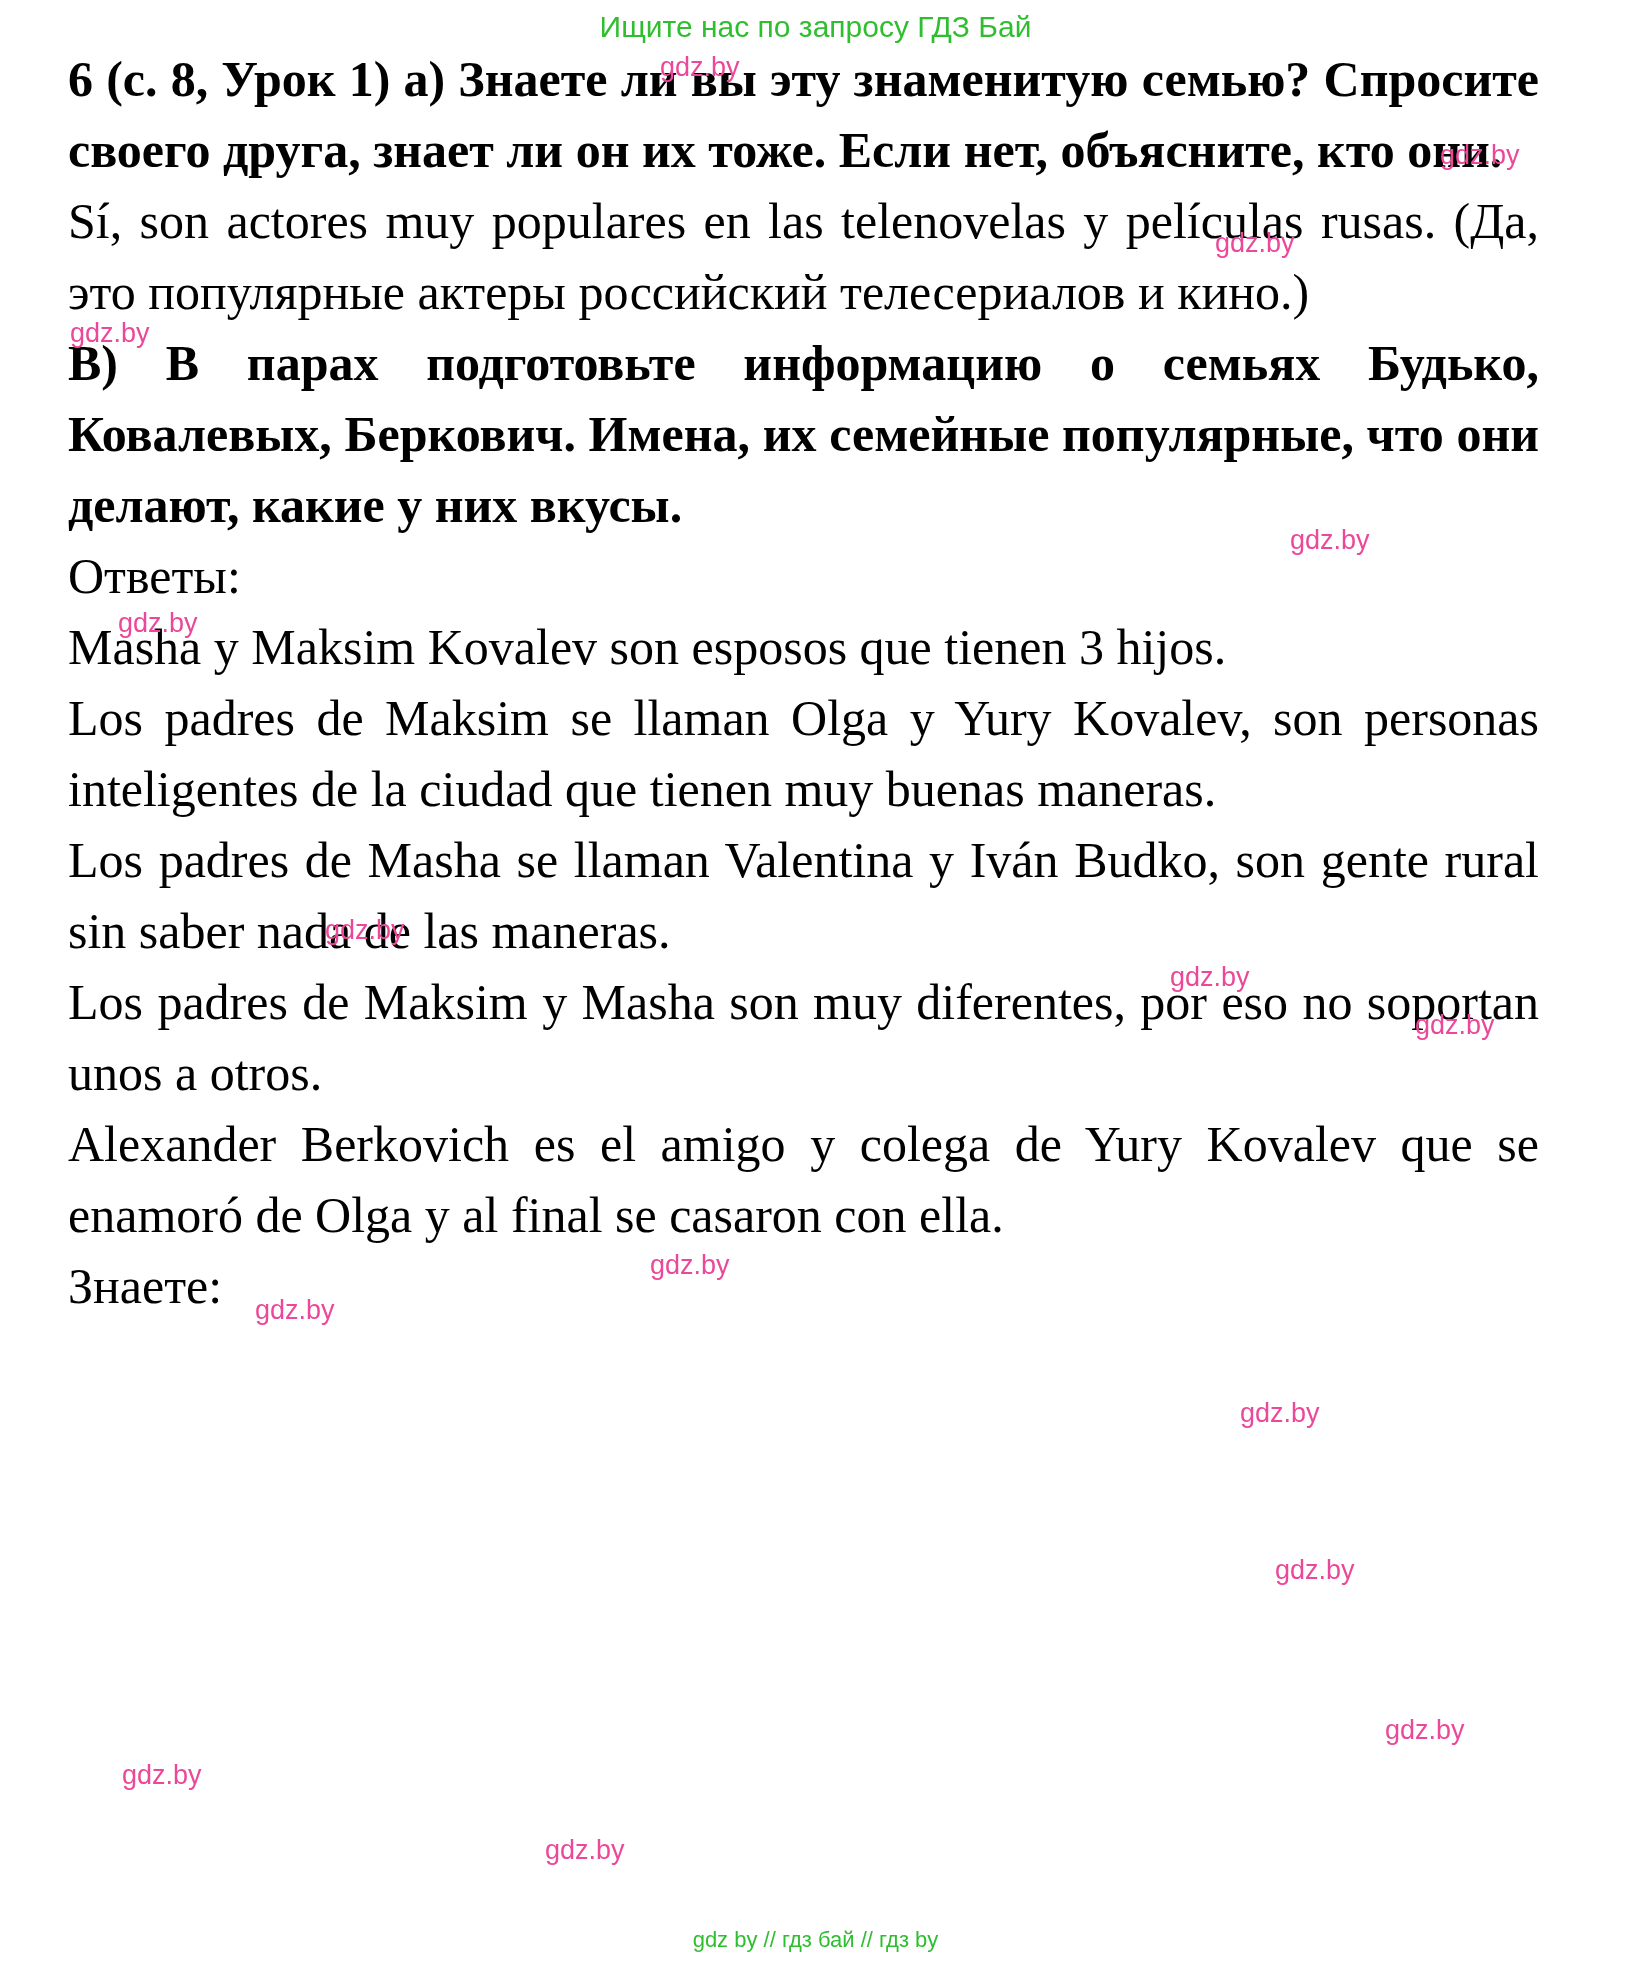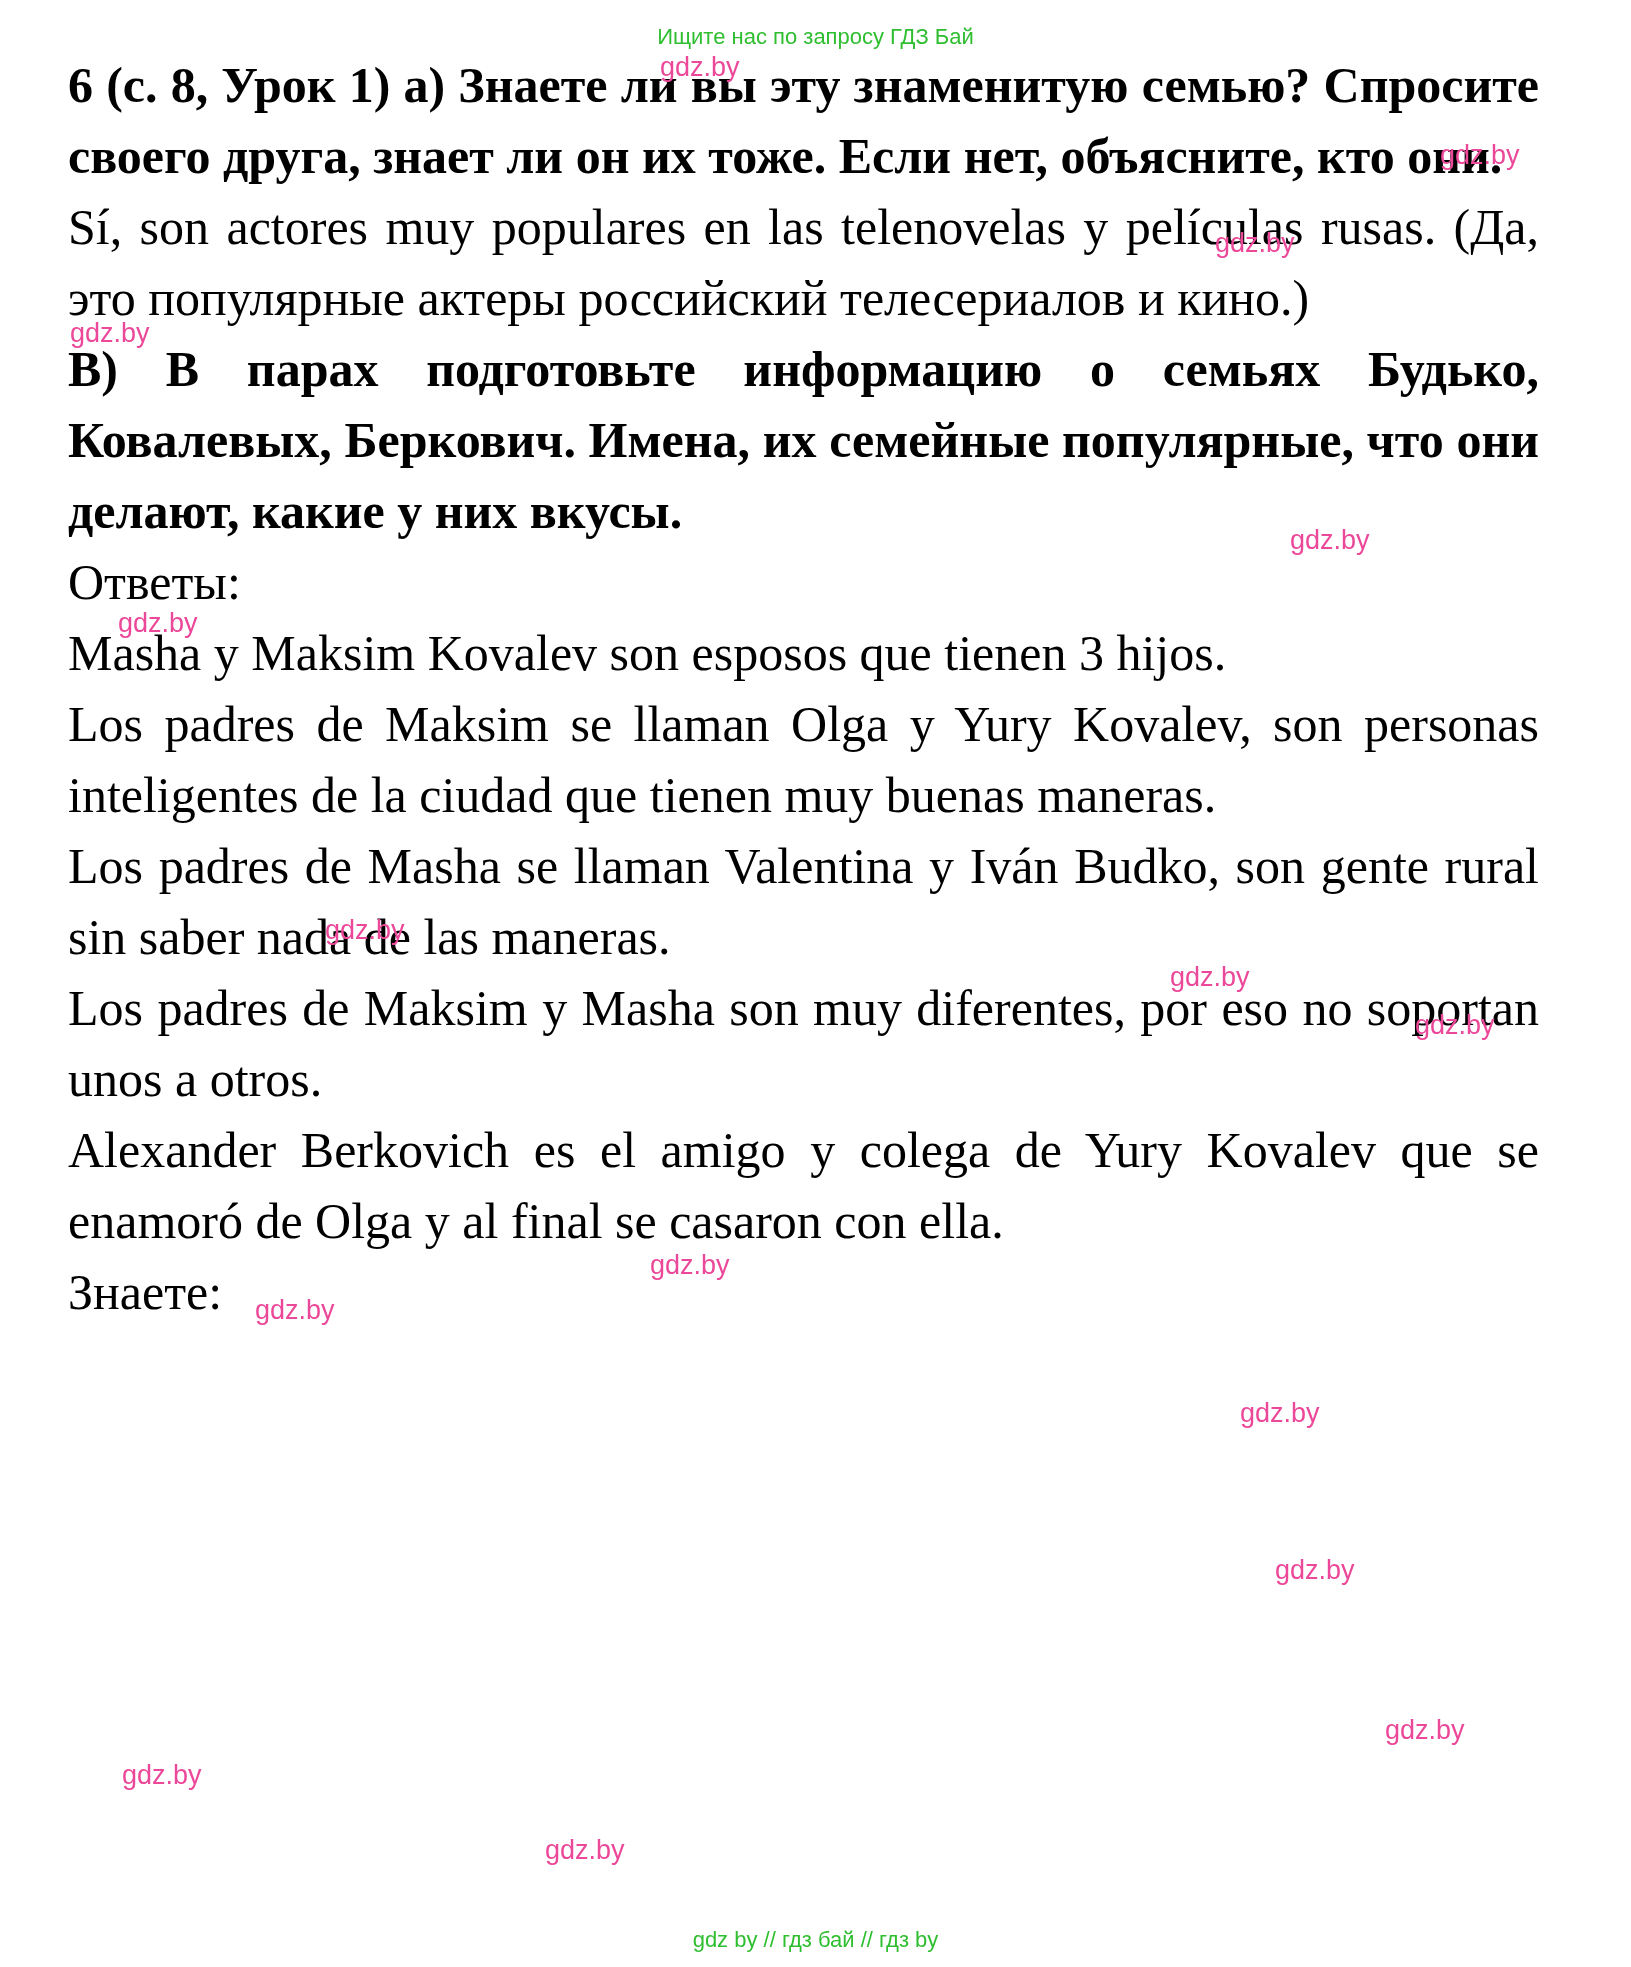--- a/index.html
+++ b/index.html
@@ -9,24 +9,24 @@
   }
   body {
     position: relative;
     width: 1631px;
     height: 1967px;
     overflow: hidden;
     font-family: "Liberation Serif", serif;
     color: #000000;
   }
   .top-note {
-    padding-top: 24px;
+    padding-top: 10px;
     text-align: center;
     font-family: "Liberation Sans", sans-serif;
-    font-size: 22px;
+    font-size: 30px;
     color: #2fbe2f;
   }
   .content {
     padding: 0 92px 0 68px;
   }
   .content p {
     margin: 0;
     font-size: 50px;
     line-height: 71px;
     text-align: justify;

